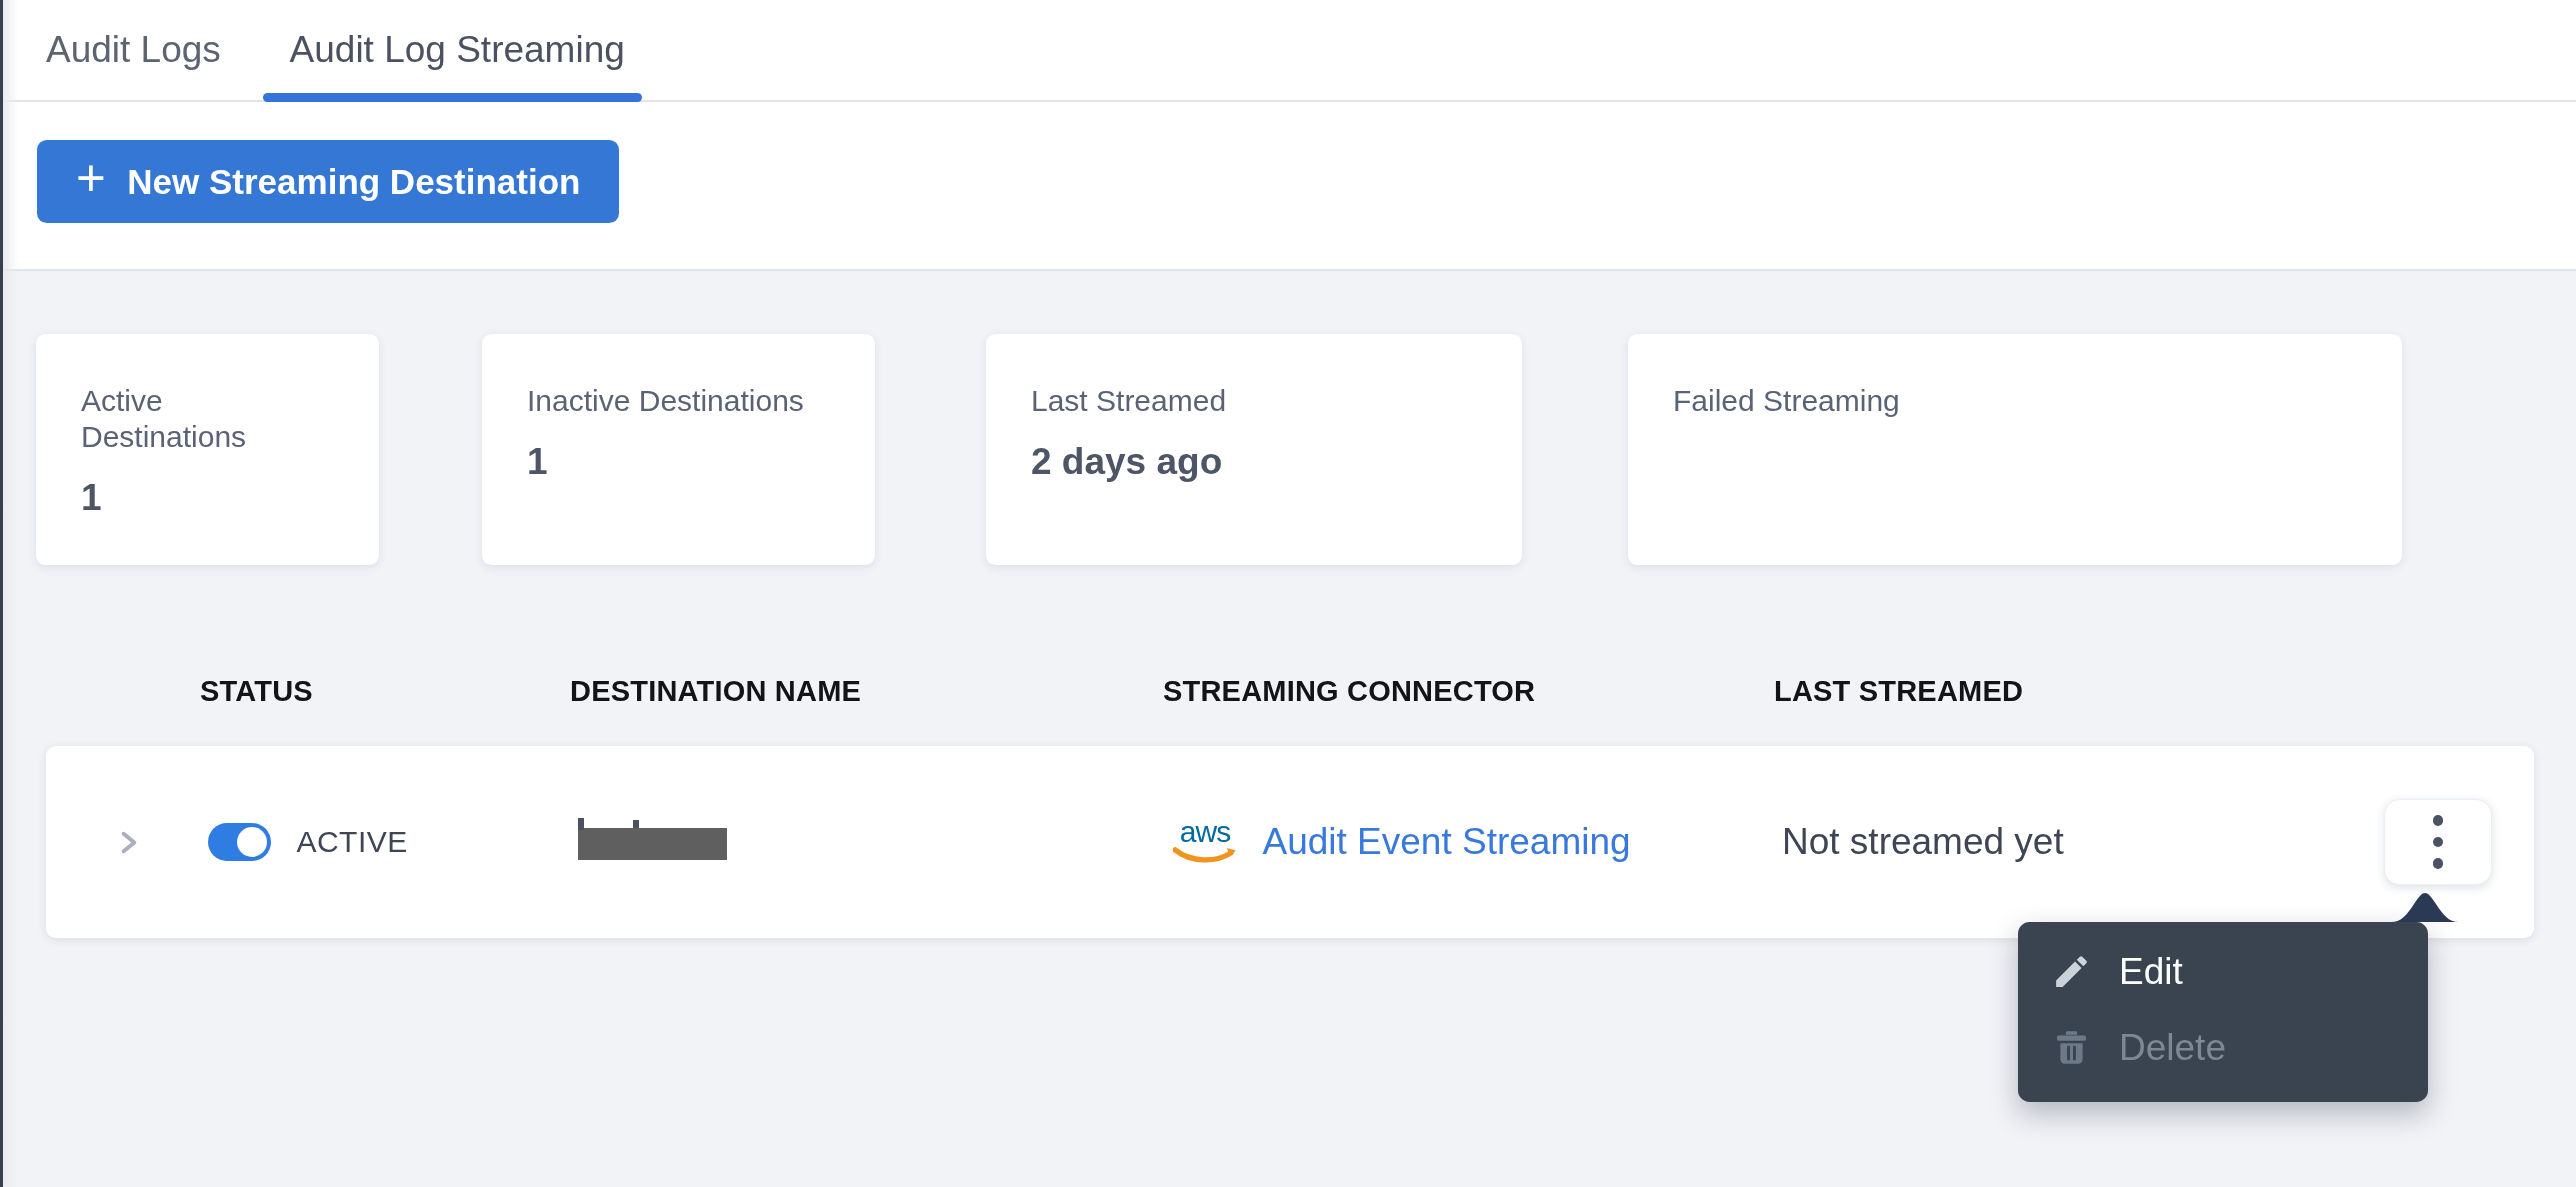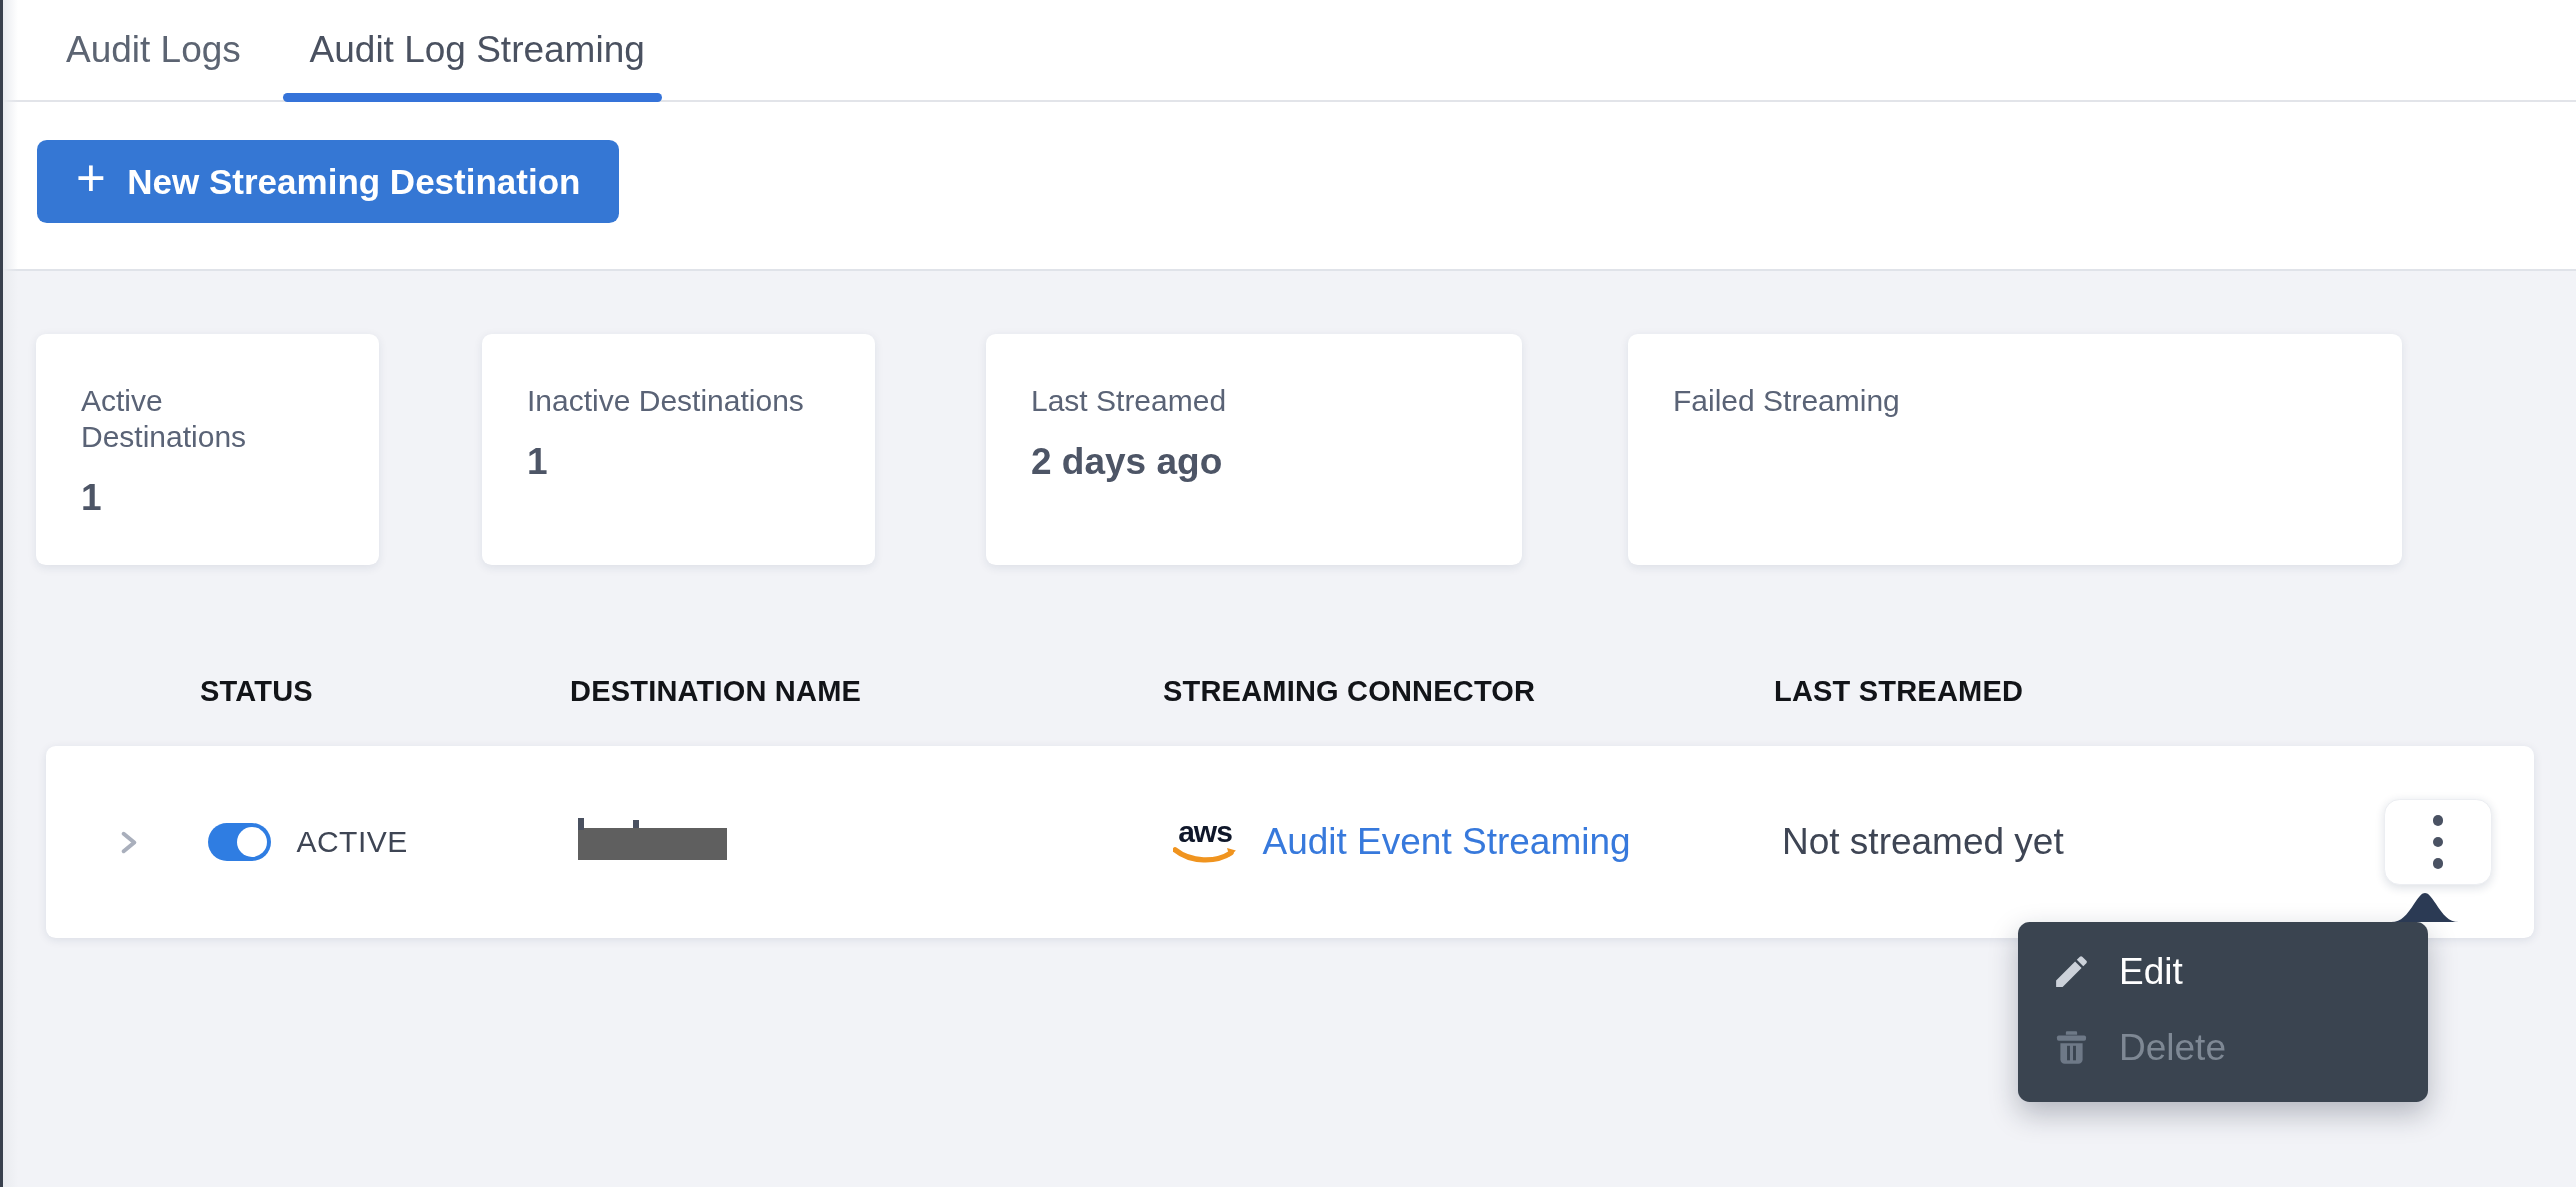--- a/index.html
+++ b/index.html
@@ -9,21 +9,21 @@
     font-family:"Liberation Sans", sans-serif;
     -webkit-font-smoothing:antialiased;
   }
   
   .left-edge{position:absolute;left:0;top:0;width:2.9px;height:1187px;background:#39404d;z-index:90;}
   .left-fade{position:absolute;left:2.9px;top:0;width:14.7px;height:1187px;
     background:linear-gradient(to right,#e9ebef,rgba(233,235,239,0));z-index:89;}
 
   
   .tabbar{background:#fff;height:100px;border-bottom:2px solid #e2e4e9;
-    display:flex;align-items:stretch;padding-left:39px;position:relative;}
+    display:flex;align-items:stretch;padding-left:19px;position:relative;}
   .tab{position:relative;display:flex;align-items:center;padding:0 27px;
     font-size:37px;color:#5c6472;cursor:pointer;white-space:nowrap;}
   .tab + .tab{margin-left:14.7px;}
   .tab.active{color:#4a5160;}
   .tab-underline{position:absolute;left:0;right:9.8px;bottom:-2px;height:8.8px;
     background:#3573d9;border-radius:4.9px;}
 
   
   .toolbar{background:#fff;height:167px;border-bottom:2px solid #e0e3e9;}
   .btn-new{margin:38px 0 0 37px;height:83px;padding:0 39px;border:none;cursor:pointer;
@@ -55,21 +55,21 @@
   .cell-expand{padding-left:68px;display:flex;align-items:center;}
   .cell-status{display:flex;align-items:center;gap:25.4px;}
   .toggle{width:63px;height:38px;background:#2f7de2;border-radius:19.6px;position:relative;cursor:pointer;}
   .knob{position:absolute;right:3.9px;top:3.9px;width:30px;height:30px;background:#fff;border-radius:50%;}
   .status-text{font-size:30px;color:#3e4554;letter-spacing:0.5px;}
   .redacted{width:149px;height:32px;background:#5f5f5f;position:relative;margin-top:3.9px;}
   .mark1{position:absolute;left:0;top:-9.8px;width:5.9px;height:11.7px;background:#4a5160;}
   .mark2{position:absolute;left:55px;top:-7.8px;width:5.9px;height:7.8px;background:#4a5160;}
   .cell-connector{display:flex;align-items:center;gap:23.5px;}
   .aws{display:flex;flex-direction:column;align-items:center;width:68px;}
-  .aws-text{font-size:30px;font-weight:bold;color:#0f172a;line-height:1;letter-spacing:-1px;}
+  .aws-text{font-size:30px;font-weight:normal;color:#0369a1;line-height:1;letter-spacing:-1px;}
   .link{font-size:37px;color:#3779dc;cursor:pointer;text-decoration:none;}
   .cell-last{font-size:37px;color:#3e4554;}
   .kebab{width:108px;height:86px;background:#fff;border:1px solid #eceef2;border-radius:15.6px;
     box-shadow:0 2.9px 9.8px rgba(23,43,77,.14);cursor:pointer;
     display:flex;flex-direction:column;align-items:center;justify-content:center;gap:10.8px;
     margin-left:auto;margin-right:42px;box-sizing:border-box;}
   .dot{width:10.8px;height:10.8px;border-radius:50%;background:#4a5263;}
 
   
   .menu{position:absolute;left:2018px;top:922px;width:410px;height:180px;background:#3a4450;

